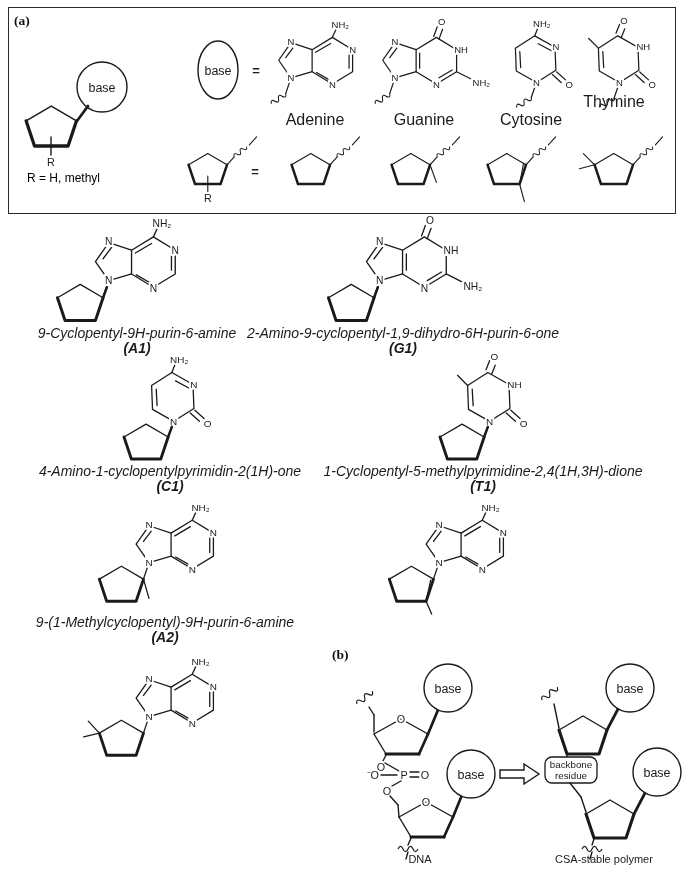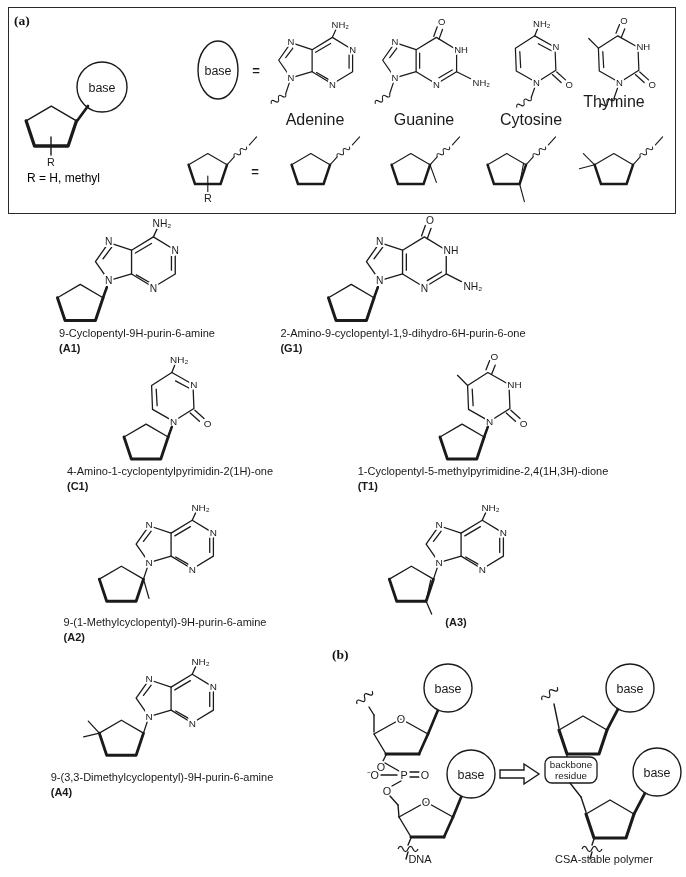--- a/index.html
+++ b/index.html
@@ -3,22 +3,22 @@
 <meta charset="utf-8">
 <style>
   html,body{margin:0;padding:0;background:#fff;}
   .page{position:relative;width:686px;height:877px;background:#fff;overflow:hidden;
         font-family:"Liberation Sans",sans-serif;color:#1a1a1a;}
   .page svg{position:absolute;left:0;top:0;}
   .panel-a-box{position:absolute;left:8px;top:7px;width:666px;height:205px;
                border:1.6px solid #2a2a2a;background:transparent;}
   .panel-label{position:absolute;font-family:"Liberation Serif",serif;font-weight:bold;
                font-size:13.5px;color:#111;}
-  .cap{position:absolute;transform:translateX(-50%);
-       font-size:11px;line-height:15px;white-space:nowrap;color:#1a1a1a;}
+  .cap{position:absolute;transform:translateX(-50%);text-align:center;
+       font-size:14px;line-height:15px;white-space:nowrap;color:#1a1a1a;font-style:italic;}
   .cap .code{font-weight:bold;}
   .base-name{position:absolute;transform:translateX(-50%);font-size:16px;color:#1a1a1a;white-space:nowrap;}
   .r-note{position:absolute;font-size:12px;color:#000000;white-space:nowrap;}
   .big-cap{position:absolute;transform:translateX(-50%);font-size:11px;color:#1a1a1a;white-space:nowrap;}
   
   .bond{stroke:#1a1a1a;stroke-width:1.4;fill:none;stroke-linecap:round;stroke-linejoin:round;}
   .bold{stroke-width:3.1;}
   .wedge{stroke-width:2.7;}
   .sqg{stroke:#1a1a1a;stroke-width:1.2;fill:none;}
   .ring-circle{stroke:#1a1a1a;stroke-width:1.4;fill:#fff;}
@@ -308,24 +308,19 @@
   </div>
   <div class="cap" style="left:483px;top:464px">
     <div>1-Cyclopentyl-5-methylpyrimidine-2,4(1H,3H)-dione</div>
     <div class="code">(T1)</div>
   </div>
   <div class="cap" style="left:165px;top:615px">
     <div>9-(1-Methylcyclopentyl)-9H-purin-6-amine</div>
     <div class="code">(A2)</div>
   </div>
   <div class="cap" style="left:456px;top:615px">
-    <div class="code">(A3)</div>
-  </div>
-  <div class="cap" style="left:162px;top:770px">
-    <div>9-(3,3-Dimethylcyclopentyl)-9H-purin-6-amine</div>
-    <div class="code">(A4)</div>
   </div>
 
   <div class="panel-label" style="left:332px;top:647px">(b)</div>
   <div class="big-cap" style="left:420px;top:853px">DNA</div>
   <div class="big-cap" style="left:604px;top:853px">CSA-stable polymer</div>
 
 </div>
 
 </body></html>

